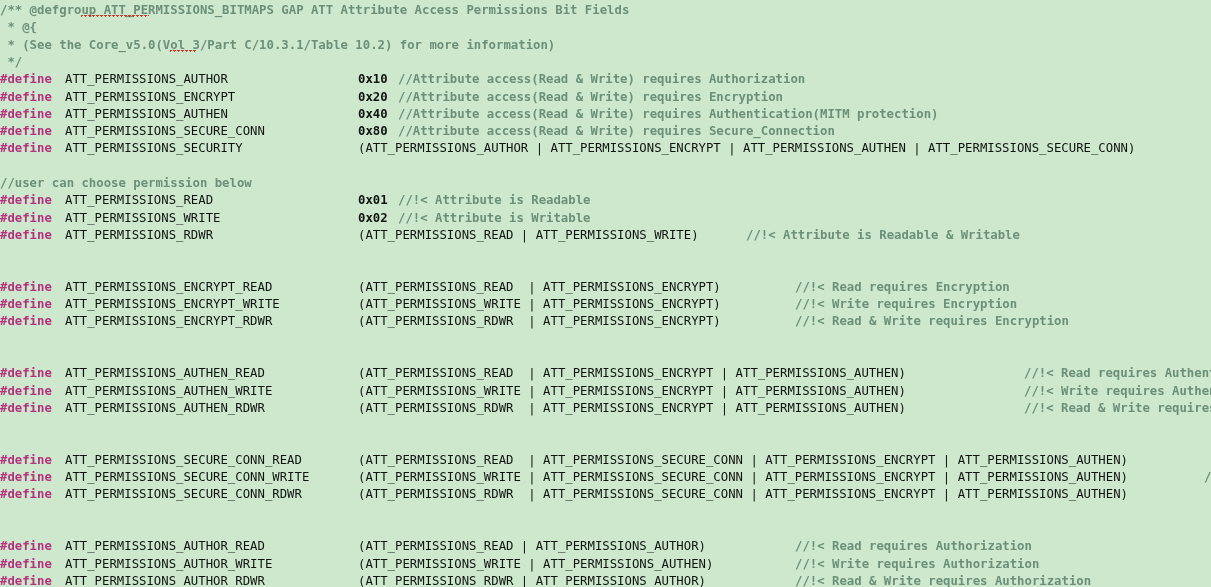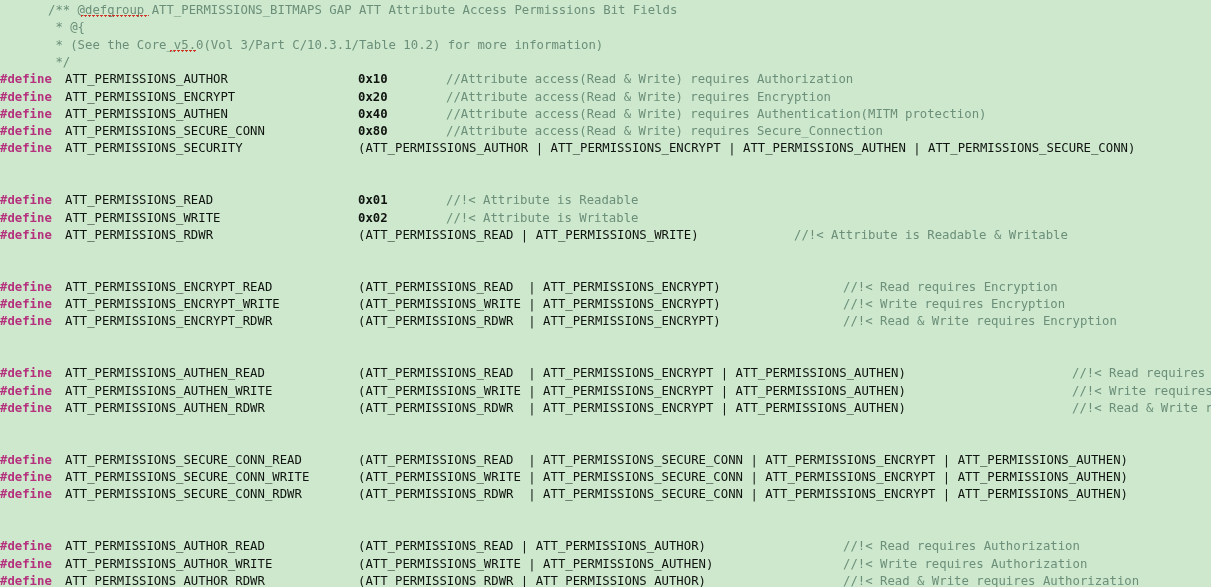--- a/index.html
+++ b/index.html
@@ -33,22 +33,21 @@
     overflow: hidden;
   }
   .tok {
     position: absolute;
     white-space: pre;
     top: 0;
     line-height: 17.3px;
   }
   .t-comment {
     color: #6c8f79;
-    font-weight: normal;
-    margin-left: 48px;
+    font-weight: bold;
   }
   .t-directive {
     color: #b5317d;
     font-weight: bold;
   }
   .t-code {
     color: #101410;
     font-weight: normal;
   }
   .t-num {
@@ -73,20 +72,21 @@
     <div class="code-line" style="top: 2px; font-size: 12.3px; line-height: 17.3px;"><span class="tok t-comment" style="left: 0px; color: rgb(108, 143, 121);">/** @defgroup ATT_PERMISSIONS_BITMAPS GAP ATT Attribute Access Permissions Bit Fields</span><span class="squiggle" style="left: 81px; width: 68px; top: 13.3px; background-image: linear-gradient(135deg, rgb(208, 48, 32) 25%, transparent 25%), linear-gradient(225deg, rgb(208, 48, 32) 25%, transparent 25%);"></span></div>
     <div class="code-line" style="top: 19.3px; font-size: 12.3px; line-height: 17.3px;"><span class="tok t-comment" style="left: 0px; color: rgb(108, 143, 121);"> * @{</span></div>
     <div class="code-line" style="top: 36.6px; font-size: 12.3px; line-height: 17.3px;"><span class="tok t-comment" style="left: 0px; color: rgb(108, 143, 121);"> * (See the Core_v5.0(Vol 3/Part C/10.3.1/Table 10.2) for more information)</span><span class="squiggle" style="left: 170px; width: 26px; top: 13.3px; background-image: linear-gradient(135deg, rgb(208, 48, 32) 25%, transparent 25%), linear-gradient(225deg, rgb(208, 48, 32) 25%, transparent 25%);"></span></div>
     <div class="code-line" style="top: 53.9px; font-size: 12.3px; line-height: 17.3px;"><span class="tok t-comment" style="left: 0px; color: rgb(108, 143, 121);"> */</span></div>
     <div class="code-line" style="top: 71.2px; font-size: 12.3px; line-height: 17.3px;"><span class="tok t-directive" style="left: 0px; color: rgb(181, 49, 125);">#define</span><span class="tok t-code" style="left: 65px; color: rgb(16, 20, 16);">ATT_PERMISSIONS_AUTHOR</span><span class="tok t-num" style="left: 358px; color: rgb(16, 20, 16);">0x10</span><span class="tok t-comment" style="left: 398px; color: rgb(108, 143, 121);">//Attribute access(Read &amp; Write) requires Authorization</span></div>
     <div class="code-line" style="top: 88.5px; font-size: 12.3px; line-height: 17.3px;"><span class="tok t-directive" style="left: 0px; color: rgb(181, 49, 125);">#define</span><span class="tok t-code" style="left: 65px; color: rgb(16, 20, 16);">ATT_PERMISSIONS_ENCRYPT</span><span class="tok t-num" style="left: 358px; color: rgb(16, 20, 16);">0x20</span><span class="tok t-comment" style="left: 398px; color: rgb(108, 143, 121);">//Attribute access(Read &amp; Write) requires Encryption</span></div>
     <div class="code-line" style="top: 105.8px; font-size: 12.3px; line-height: 17.3px;"><span class="tok t-directive" style="left: 0px; color: rgb(181, 49, 125);">#define</span><span class="tok t-code" style="left: 65px; color: rgb(16, 20, 16);">ATT_PERMISSIONS_AUTHEN</span><span class="tok t-num" style="left: 358px; color: rgb(16, 20, 16);">0x40</span><span class="tok t-comment" style="left: 398px; color: rgb(108, 143, 121);">//Attribute access(Read &amp; Write) requires Authentication(MITM protection)</span></div>
     <div class="code-line" style="top: 123.1px; font-size: 12.3px; line-height: 17.3px;"><span class="tok t-directive" style="left: 0px; color: rgb(181, 49, 125);">#define</span><span class="tok t-code" style="left: 65px; color: rgb(16, 20, 16);">ATT_PERMISSIONS_SECURE_CONN</span><span class="tok t-num" style="left: 358px; color: rgb(16, 20, 16);">0x80</span><span class="tok t-comment" style="left: 398px; color: rgb(108, 143, 121);">//Attribute access(Read &amp; Write) requires Secure_Connection</span></div>
     <div class="code-line" style="top: 140.4px; font-size: 12.3px; line-height: 17.3px;"><span class="tok t-directive" style="left: 0px; color: rgb(181, 49, 125);">#define</span><span class="tok t-code" style="left: 65px; color: rgb(16, 20, 16);">ATT_PERMISSIONS_SECURITY</span><span class="tok t-code" style="left: 358px; color: rgb(16, 20, 16);">(ATT_PERMISSIONS_AUTHOR | ATT_PERMISSIONS_ENCRYPT | ATT_PERMISSIONS_AUTHEN | ATT_PERMISSIONS_SECURE_CONN)</span></div>
     <div class="code-line" style="top: 157.7px; font-size: 12.3px; line-height: 17.3px;"></div>
+    <div class="code-line" style="top: 175px; font-size: 12.3px; line-height: 17.3px;"><span class="tok t-comment" style="left: 0px; color: rgb(108, 143, 121);">//user can choose permission below</span></div>
     <div class="code-line" style="top: 192.3px; font-size: 12.3px; line-height: 17.3px;"><span class="tok t-directive" style="left: 0px; color: rgb(181, 49, 125);">#define</span><span class="tok t-code" style="left: 65px; color: rgb(16, 20, 16);">ATT_PERMISSIONS_READ</span><span class="tok t-num" style="left: 358px; color: rgb(16, 20, 16);">0x01</span><span class="tok t-comment" style="left: 398px; color: rgb(108, 143, 121);">//!&lt; Attribute is Readable</span></div>
     <div class="code-line" style="top: 209.6px; font-size: 12.3px; line-height: 17.3px;"><span class="tok t-directive" style="left: 0px; color: rgb(181, 49, 125);">#define</span><span class="tok t-code" style="left: 65px; color: rgb(16, 20, 16);">ATT_PERMISSIONS_WRITE</span><span class="tok t-num" style="left: 358px; color: rgb(16, 20, 16);">0x02</span><span class="tok t-comment" style="left: 398px; color: rgb(108, 143, 121);">//!&lt; Attribute is Writable</span></div>
     <div class="code-line" style="top: 226.9px; font-size: 12.3px; line-height: 17.3px;"><span class="tok t-directive" style="left: 0px; color: rgb(181, 49, 125);">#define</span><span class="tok t-code" style="left: 65px; color: rgb(16, 20, 16);">ATT_PERMISSIONS_RDWR</span><span class="tok t-code" style="left: 358px; color: rgb(16, 20, 16);">(ATT_PERMISSIONS_READ | ATT_PERMISSIONS_WRITE)</span><span class="tok t-comment" style="left: 746px; color: rgb(108, 143, 121);">//!&lt; Attribute is Readable &amp; Writable</span></div>
     <div class="code-line" style="top: 244.2px; font-size: 12.3px; line-height: 17.3px;"></div>
     <div class="code-line" style="top: 261.5px; font-size: 12.3px; line-height: 17.3px;"></div>
     <div class="code-line" style="top: 278.8px; font-size: 12.3px; line-height: 17.3px;"><span class="tok t-directive" style="left: 0px; color: rgb(181, 49, 125);">#define</span><span class="tok t-code" style="left: 65px; color: rgb(16, 20, 16);">ATT_PERMISSIONS_ENCRYPT_READ</span><span class="tok t-code" style="left: 358px; color: rgb(16, 20, 16);">(ATT_PERMISSIONS_READ  | ATT_PERMISSIONS_ENCRYPT)</span><span class="tok t-comment" style="left: 795px; color: rgb(108, 143, 121);">//!&lt; Read requires Encryption</span></div>
     <div class="code-line" style="top: 296.1px; font-size: 12.3px; line-height: 17.3px;"><span class="tok t-directive" style="left: 0px; color: rgb(181, 49, 125);">#define</span><span class="tok t-code" style="left: 65px; color: rgb(16, 20, 16);">ATT_PERMISSIONS_ENCRYPT_WRITE</span><span class="tok t-code" style="left: 358px; color: rgb(16, 20, 16);">(ATT_PERMISSIONS_WRITE | ATT_PERMISSIONS_ENCRYPT)</span><span class="tok t-comment" style="left: 795px; color: rgb(108, 143, 121);">//!&lt; Write requires Encryption</span></div>
     <div class="code-line" style="top: 313.4px; font-size: 12.3px; line-height: 17.3px;"><span class="tok t-directive" style="left: 0px; color: rgb(181, 49, 125);">#define</span><span class="tok t-code" style="left: 65px; color: rgb(16, 20, 16);">ATT_PERMISSIONS_ENCRYPT_RDWR</span><span class="tok t-code" style="left: 358px; color: rgb(16, 20, 16);">(ATT_PERMISSIONS_RDWR  | ATT_PERMISSIONS_ENCRYPT)</span><span class="tok t-comment" style="left: 795px; color: rgb(108, 143, 121);">//!&lt; Read &amp; Write requires Encryption</span></div>
     <div class="code-line" style="top: 330.7px; font-size: 12.3px; line-height: 17.3px;"></div>
     <div class="code-line" style="top: 348px; font-size: 12.3px; line-height: 17.3px;"></div>

